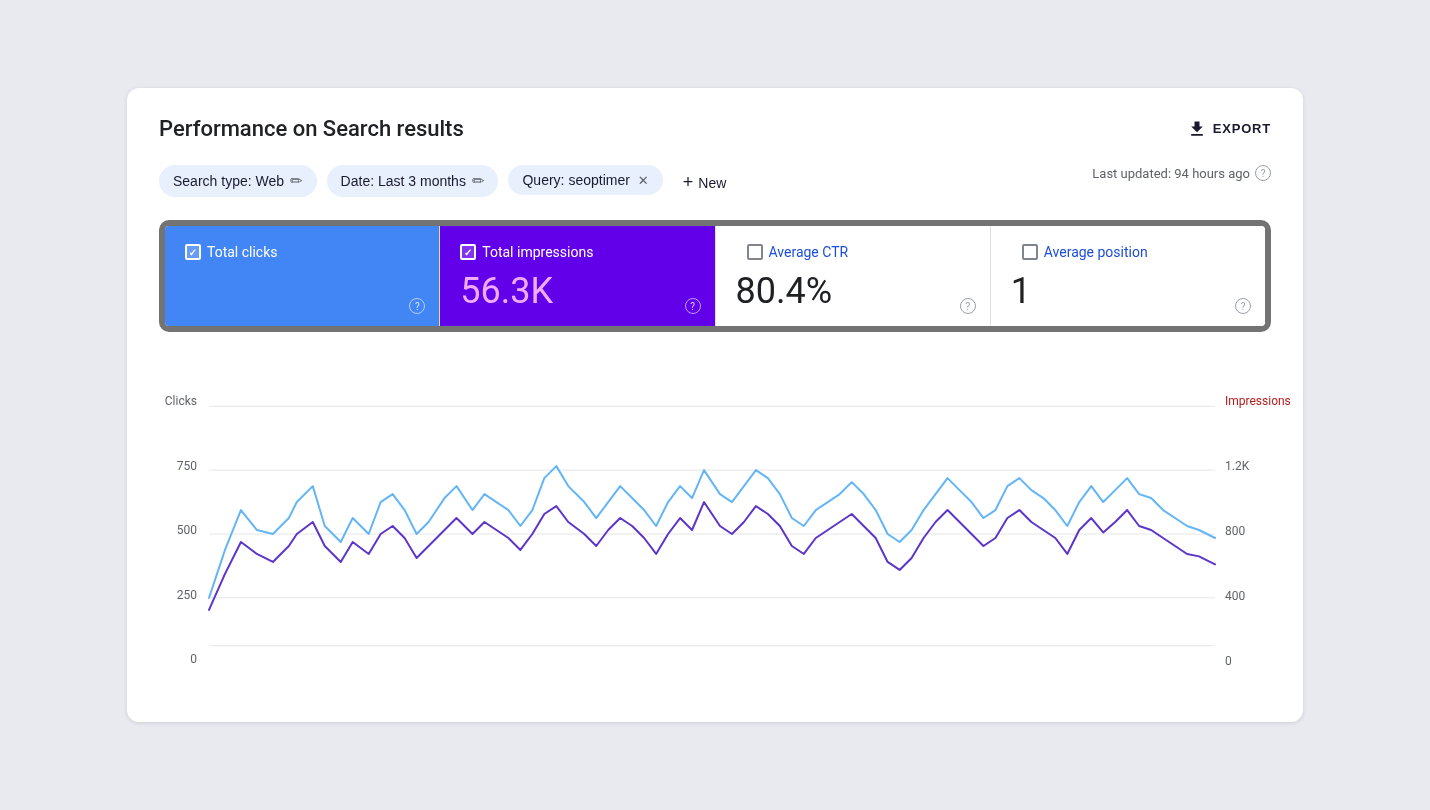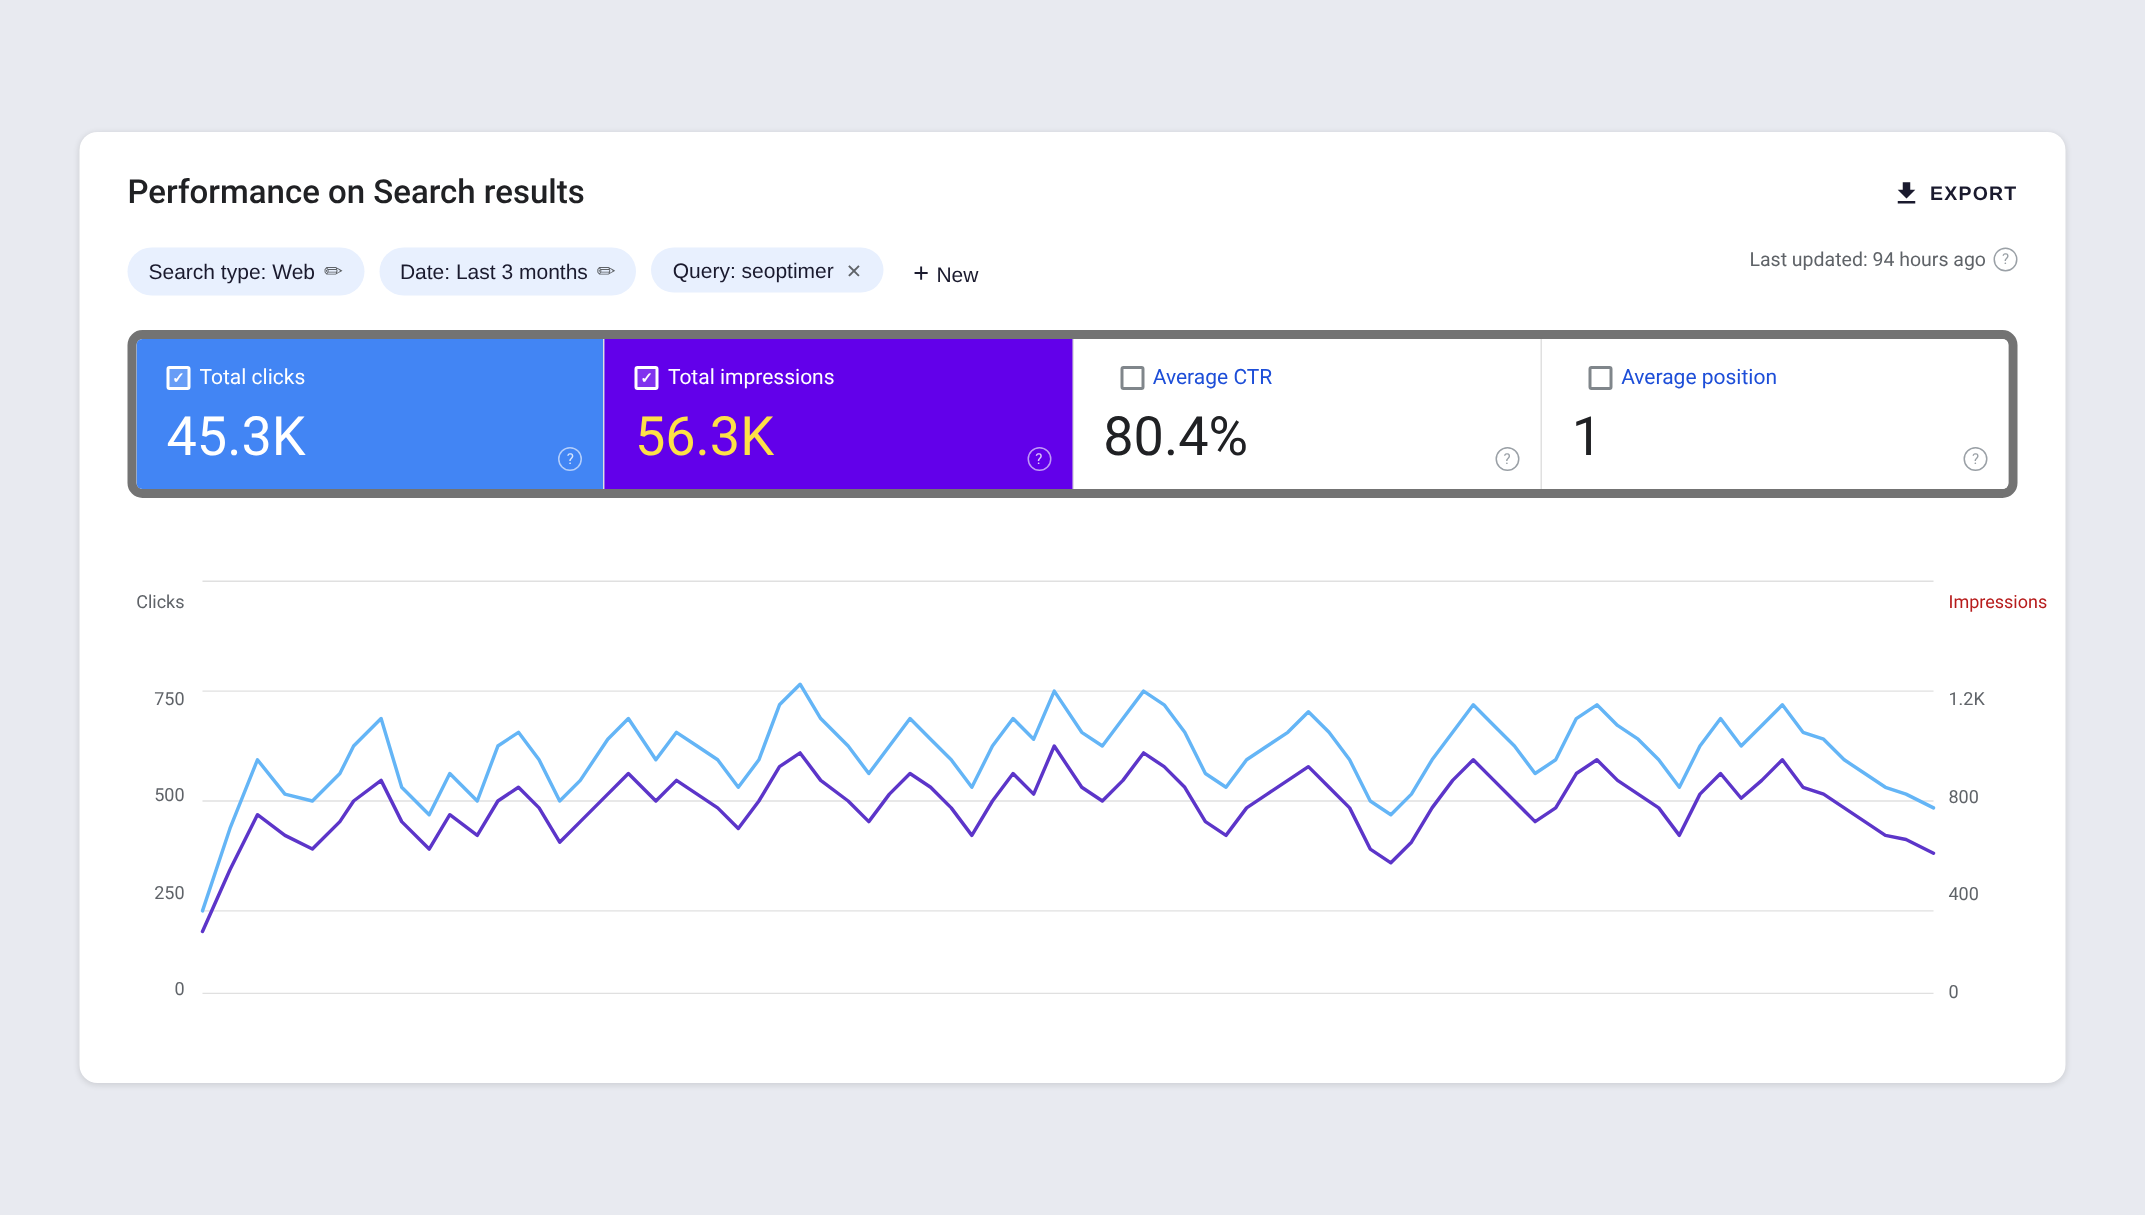--- a/index.html
+++ b/index.html
@@ -9,21 +9,21 @@
       display: flex;
       align-items: center;
       justify-content: center;
       min-height: 100vh;
       padding: 20px;
     }
     .card {
       background: #fff;
       border-radius: 12px;
       padding: 28px 32px 24px 32px;
-      width: 1324px;
+      width: 1176px;
       max-width: 100%;
       box-shadow: 0 1px 4px rgba(0,0,0,0.12);
     }
     .header-row {
       display: flex;
       align-items: center;
       justify-content: space-between;
       margin-bottom: 24px;
     }
     .page-title {
@@ -160,21 +160,21 @@
       font-weight: bold;
     }
     .metric-card.active-blue .metric-checkbox { background: rgba(255,255,255,0.2); border-color: #fff; color: #fff; }
     .metric-card.active-purple .metric-checkbox { background: rgba(255,255,255,0.2); border-color: #fff; color: #fff; }
     .metric-card.inactive .metric-checkbox { border-color: #80868b; }
     .metric-value {
       font-size: 36px;
       font-weight: 400;
     }
     .metric-card.active-blue .metric-value { color: #fff; }
-    .metric-card.active-purple .metric-value { color: #fde047; }
+    .metric-card.active-purple .metric-value { color: #f0abfc; }
     .metric-card.inactive .metric-value { color: #202124; }
     .metric-help {
       position: absolute;
       bottom: 12px;
       right: 14px;
     }
     .metric-help .help-circle {
       border-color: rgba(255,255,255,0.6);
       color: rgba(255,255,255,0.8);
     }
@@ -228,21 +228,20 @@
     </div>
   </div>
 
   <div class="metrics-row">
 
     <div class="metric-card active-blue">
       <div class="metric-label">
         <span class="metric-checkbox checked"></span>
         <span>Total clicks</span>
       </div>
-      <div class="metric-value">45.3K</div>
       <div class="metric-help">
         <span class="help-circle">?</span>
       </div>
     </div>
 
     <div class="metric-card active-purple">
       <div class="metric-label">
         <span class="metric-checkbox checked"></span>
         <span>Total impressions</span>
       </div>

